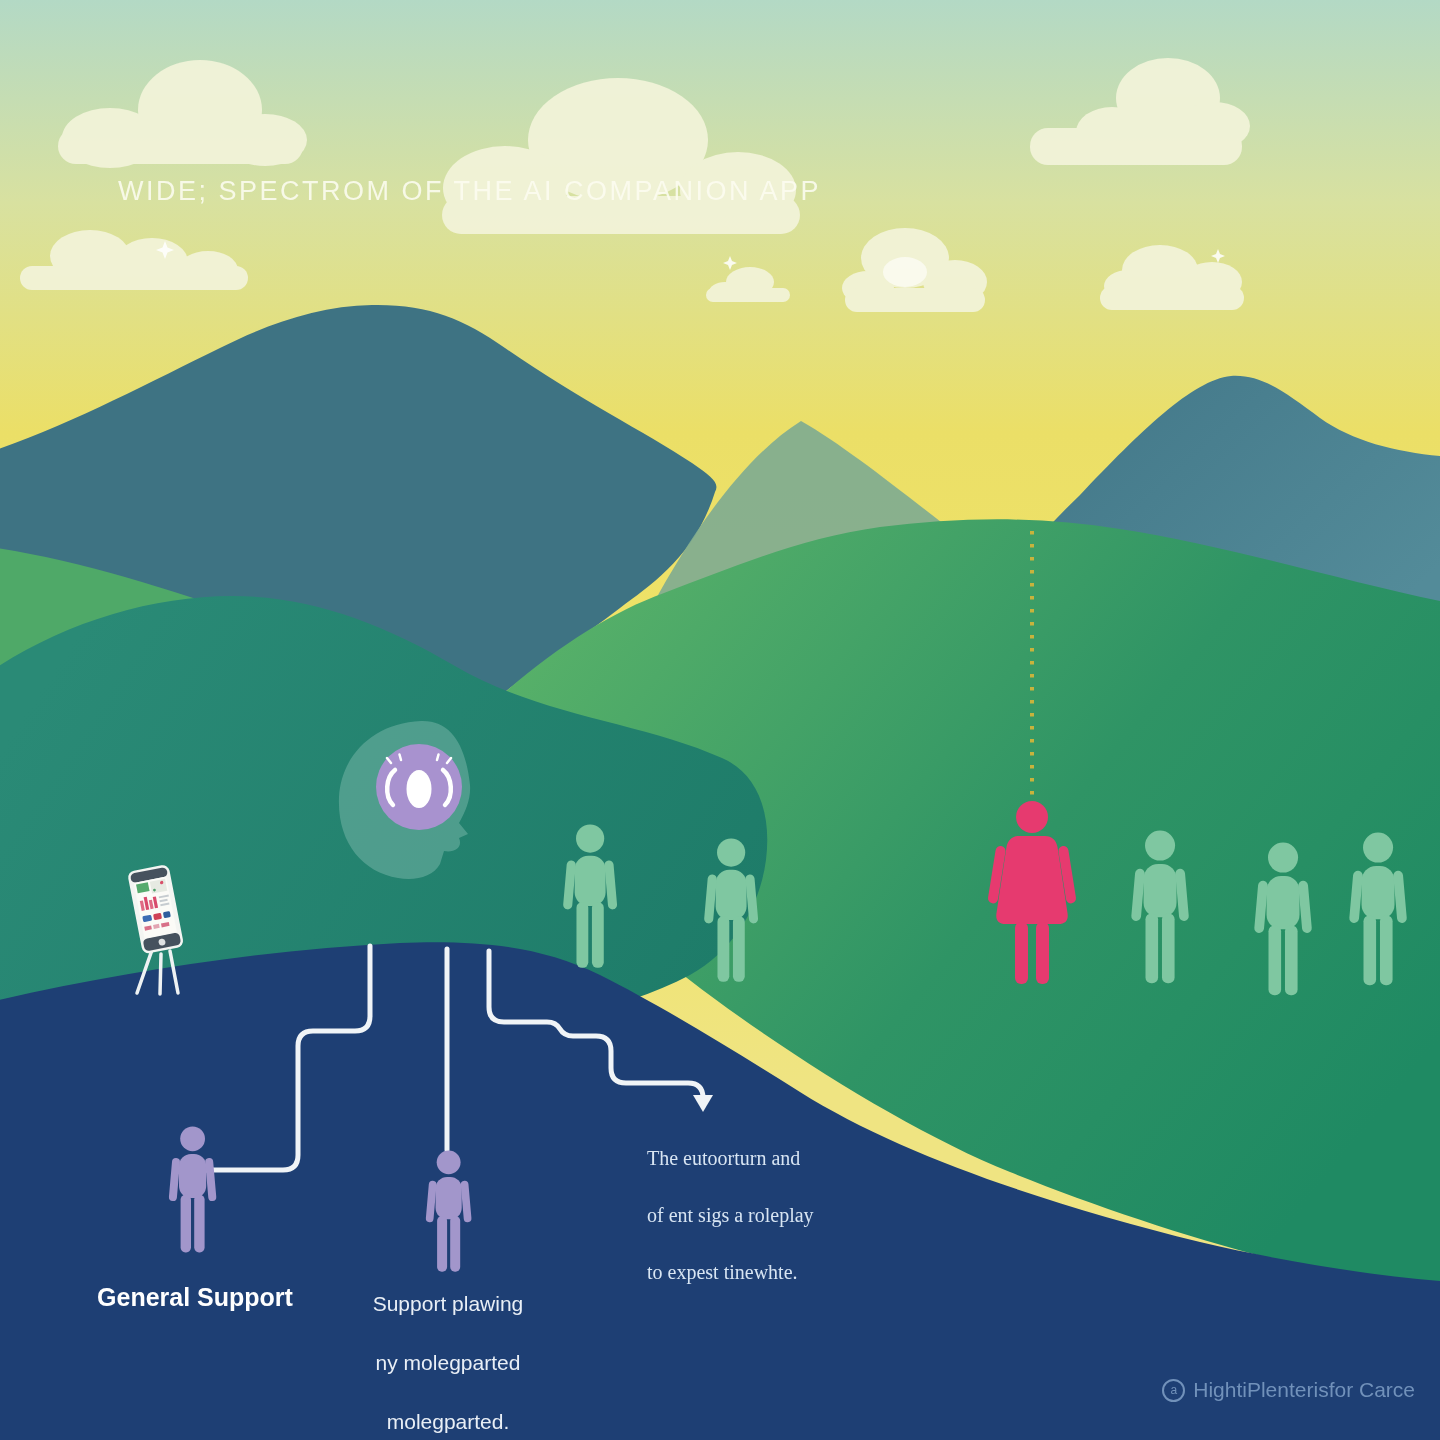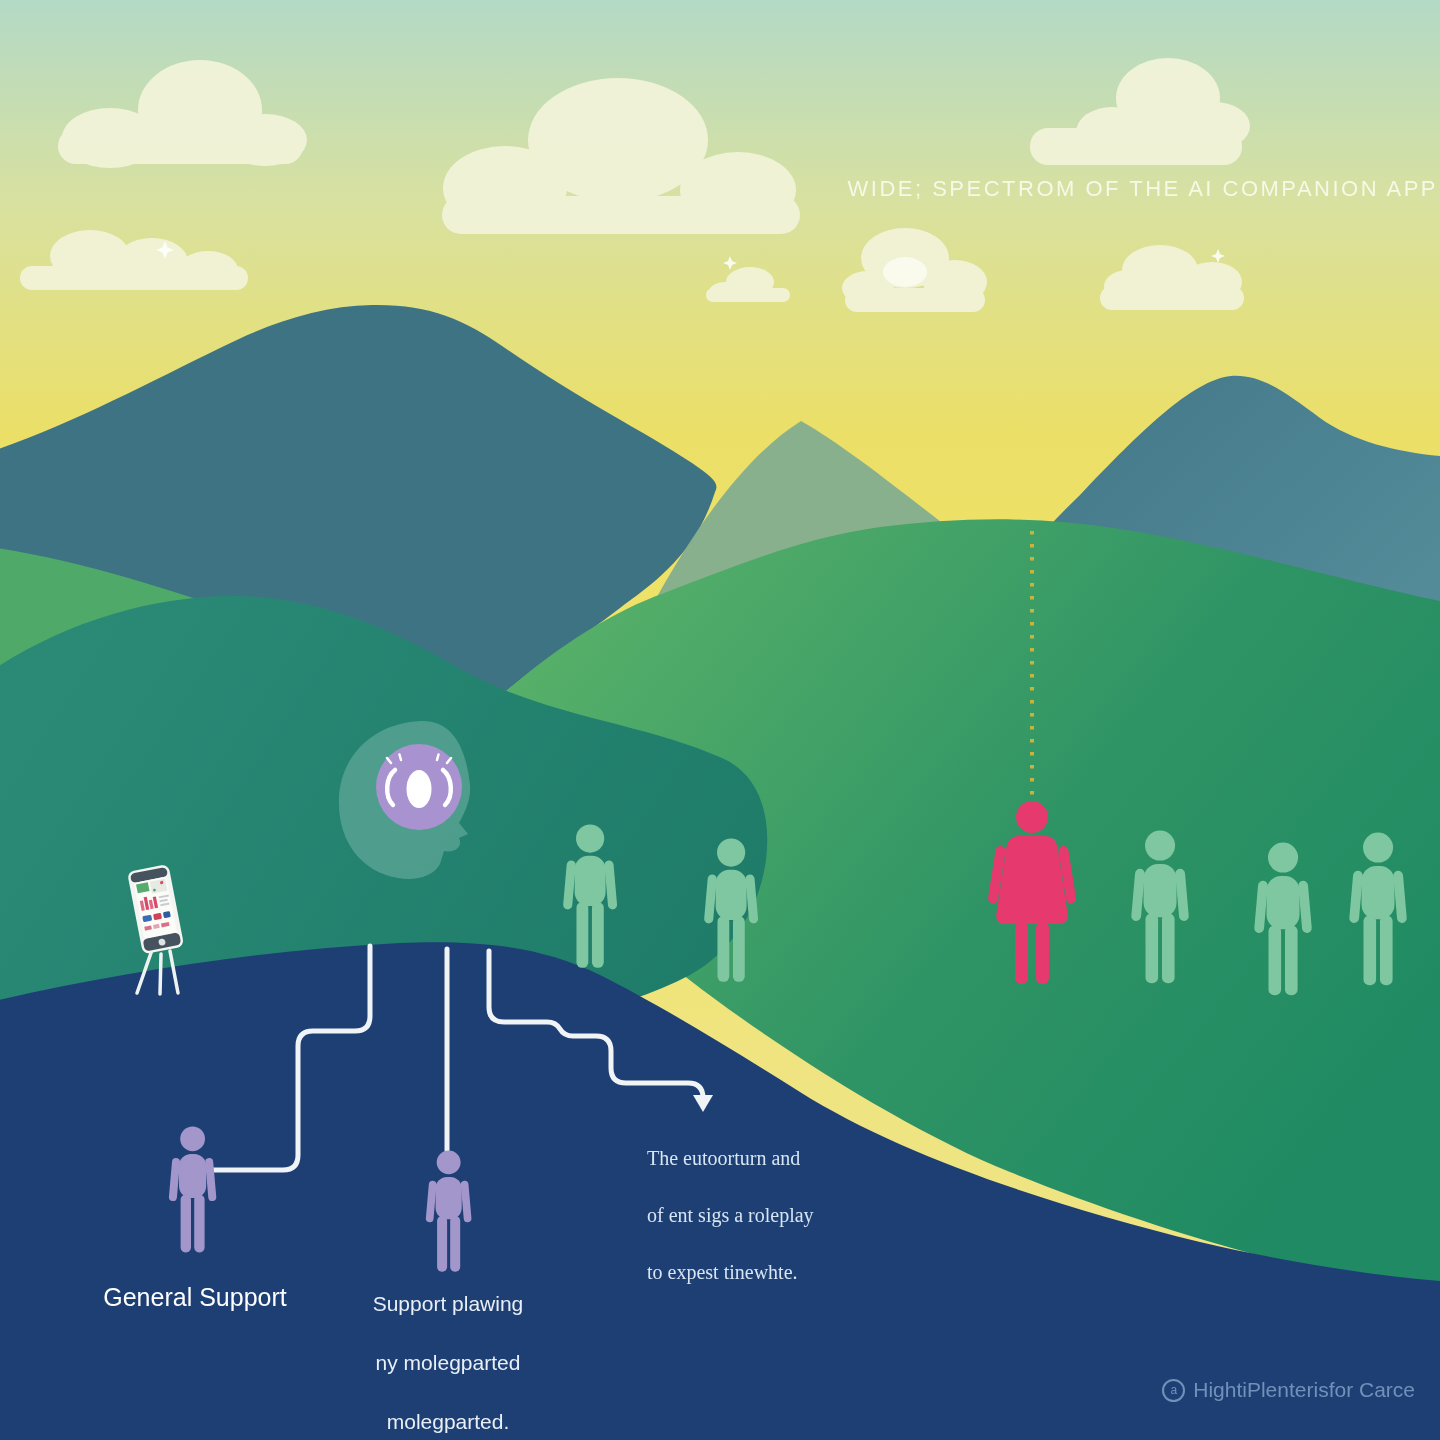--- a/index.html
+++ b/index.html
@@ -3,36 +3,36 @@
 <meta charset="utf-8">
 <style>
   html,body{margin:0;padding:0;background:#222;}
   .canvas{
     position:relative;width:1440px;height:1440px;overflow:hidden;
     font-family:"Liberation Sans", sans-serif;
   }
   .scene{position:absolute;inset:0;}
   .txt{position:absolute;white-space:pre-line;}
   .title{
-    left:118px;top:176px;width:1320px;text-align:right;
-    font-size:22px;font-weight:400;letter-spacing:2.5px;
+    left:118px;top:176px;width:1320px;text-align:left;
+    font-size:27px;font-weight:400;letter-spacing:2.5px;
     color:rgba(252,252,240,.88);
   }
   .hill-label{
     left:842px;top:474px;width:400px;text-align:center;
     font-size:43px;font-weight:700;color:#ffffff;
     text-shadow:0 1px 3px rgba(30,70,60,.18);
   }
   .callout{
     left:647px;top:1116px;width:260px;
     font-size:20px;line-height:1.42;color:#d8e5f3;font-family:Liberation Serif, serif;
   }
   .label-general{
     left:70px;top:1243px;width:250px;text-align:center;
-    font-size:25px;font-weight:400;line-height:1.45;color:#ffffff;
+    font-size:25px;font-weight:700;line-height:1.45;color:#ffffff;
   }
   .label-excisite{
     left:333px;top:1260px;width:230px;text-align:center;
     font-size:21px;font-weight:400;line-height:1.4;color:#e9eff6;
   }
   .credit{
     left:1130px;top:1378px;width:285px;
     display:flex;align-items:center;justify-content:flex-end;gap:8px;
     font-size:21px;color:#7191ba;
   }

